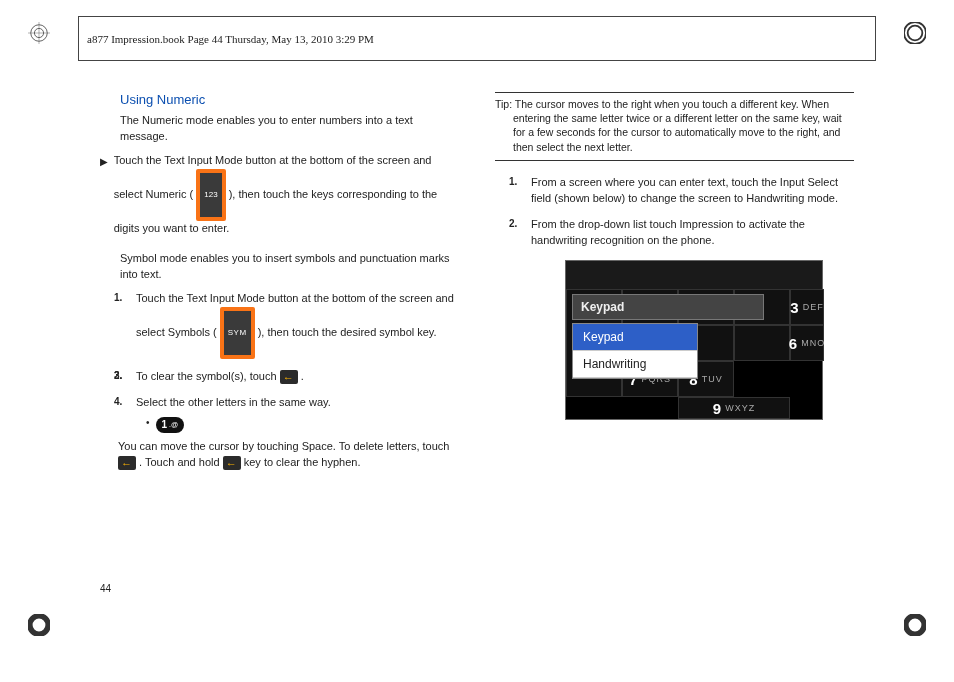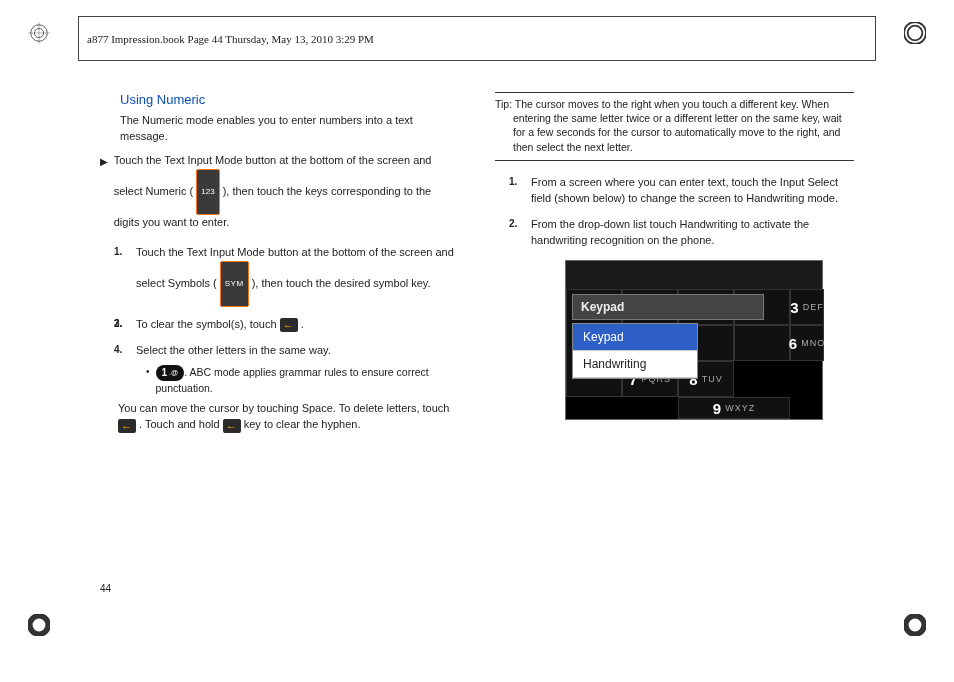--- a/index.html
+++ b/index.html
@@ -16,21 +16,21 @@
   .para{font-size:11px;color:#222;line-height:1.45;margin-bottom:8px;}
   .indent{margin-left:20px;}
   .bullet-row{display:flex;margin-bottom:6px;}
   .tri{margin-right:6px;margin-top:3px;font-size:10px;}
   .ol{list-style:none;margin-left:36px;}
   .ol li{position:relative;padding-left:0;margin-bottom:10px;line-height:1.45;font-size:11px;}
   .num{position:absolute;left:-22px;top:0;font-weight:bold;font-size:10px;}
   .sub-bullet{margin-left:10px;margin-top:6px;font-size:10.5px;line-height:1.4;display:flex;}
   .sub-dot{margin-right:6px;font-size:10px;}
   .bold{font-weight:normal;}
-  .chip{display:inline-block;background:#3a3a3a;color:#fff;font-size:8px;padding:18px 4px;border:1px solid #f97316;border-radius:2px;vertical-align:middle;line-height:1;}
+  .chip{display:inline-block;background:#3a3a3a;color:#fff;font-size:8px;padding:18px 4px;border:4px solid #f97316;border-radius:2px;vertical-align:middle;line-height:1;}
   .chip.sym{letter-spacing:0.5px;text-align:right;}
   .arrow-ico{display:inline-block;width:18px;height:14px;background:#2b2b2b;border-radius:2px;vertical-align:middle;position:relative;}
   .arrow-ico::before{content:"←";position:absolute;left:3px;top:-1px;color:#ffb400;font-size:11px;font-weight:bold;}
   .onekey{display:inline-flex;align-items:center;background:#111;border-radius:8px;padding:1px 6px;vertical-align:middle;}
   .onekey .d1{color:#fff;font-weight:bold;font-size:10px;}
   .onekey .d2{color:#fff;font-size:7px;margin-left:2px;}
   .tip-block{border-top:1px solid #333;border-bottom:1px solid #333;padding:4px 0 6px;margin-bottom:14px;}
   .tip-text{font-size:10.5px;line-height:1.35;padding-left:18px;text-indent:-18px;}
   .tip-label{font-weight:normal;}
   .page-num{position:absolute;bottom:88px;left:100px;font-size:10px;}
@@ -80,46 +80,47 @@
     <div class="col">
       <div class="section-title indent">Using Numeric</div>
       <div class="para indent">The Numeric mode enables you to enter numbers into a text message.</div>
       <div class="bullet-row">
         <span class="tri">▶</span>
         <div class="para" style="margin-bottom:8px;">
           <span>Touch the Text Input Mode button at the bottom of the screen and select </span><span class="bold">Numeric</span><span> ( </span><span class="chip">123</span><span> ), then touch the keys corresponding to the digits you want to enter.</span>
         </div>
       </div>
 
+      <div class="para indent">Symbol mode enables you to insert symbols and punctuation marks into text.</div>
       <ol class="ol">
         <li><span class="num">1.</span><span>Touch the Text Input Mode button at the bottom of the screen and select </span><span class="bold">Symbols</span><span> ( </span><span class="chip sym">SYM</span><span> ), then touch the desired symbol key.</span></li>
         <li><span class="num">2.</span></li>
         <li><span class="num">3.</span><span>To clear the symbol(s), touch </span><span class="arrow-ico"></span><span> .</span></li>
         <li><span class="num">4.</span><span>Select the other letters in the same way.</span>
           <div class="sub-bullet">
             <span class="sub-dot">•</span>
             <div><span class="onekey">
                   <span class="d1">1</span>
                   <span class="d2">.@</span>
-                </span><span>. ABC mode applies grammar rules to ensure correct punctuation.</span></div>
+                </span></div>
           </div>
         </li>
       </ol>
       <div class="para" style="margin-left:18px;margin-top:-4px;">
         <span>You can move the cursor by touching </span><span class="bold">Space</span><span>. To delete letters, touch </span><span class="arrow-ico"></span><span> . Touch and hold </span><span class="arrow-ico"></span><span> key to clear the hyphen.</span>
       </div>
     </div>
 
     <div class="col">
       <div class="tip-block">
         <div class="tip-text"><span class="tip-label">Tip: </span><span>The cursor moves to the right when you touch a different key. When entering the same letter twice or a different letter on the same key, wait for a few seconds for the cursor to automatically move to the right, and then select the next letter.</span></div>
       </div>
       <ol class="ol">
         <li><span class="num">1.</span><span>From a screen where you can enter text, touch the </span><span class="bold">Input Select</span><span> field (shown below) to change the screen to Handwriting mode.</span></li>
-        <li><span class="num">2.</span><span>From the drop-down list touch Handwriting to activate the handwriting recognition on the phone.</span></li>
+        <li><span class="num">2.</span><span>From the drop-down list touch Impression to activate the handwriting recognition on the phone.</span></li>
       </ol>
 
       <div class="phone">
         <div class="ph-top"></div>
         <div class="ph-main">
           <div class="ph-kbgrid">
             <div class="ph-cell"></div>
             <div class="ph-cell"></div>
             <div class="ph-cell"></div>
             <div class="ph-cell">

